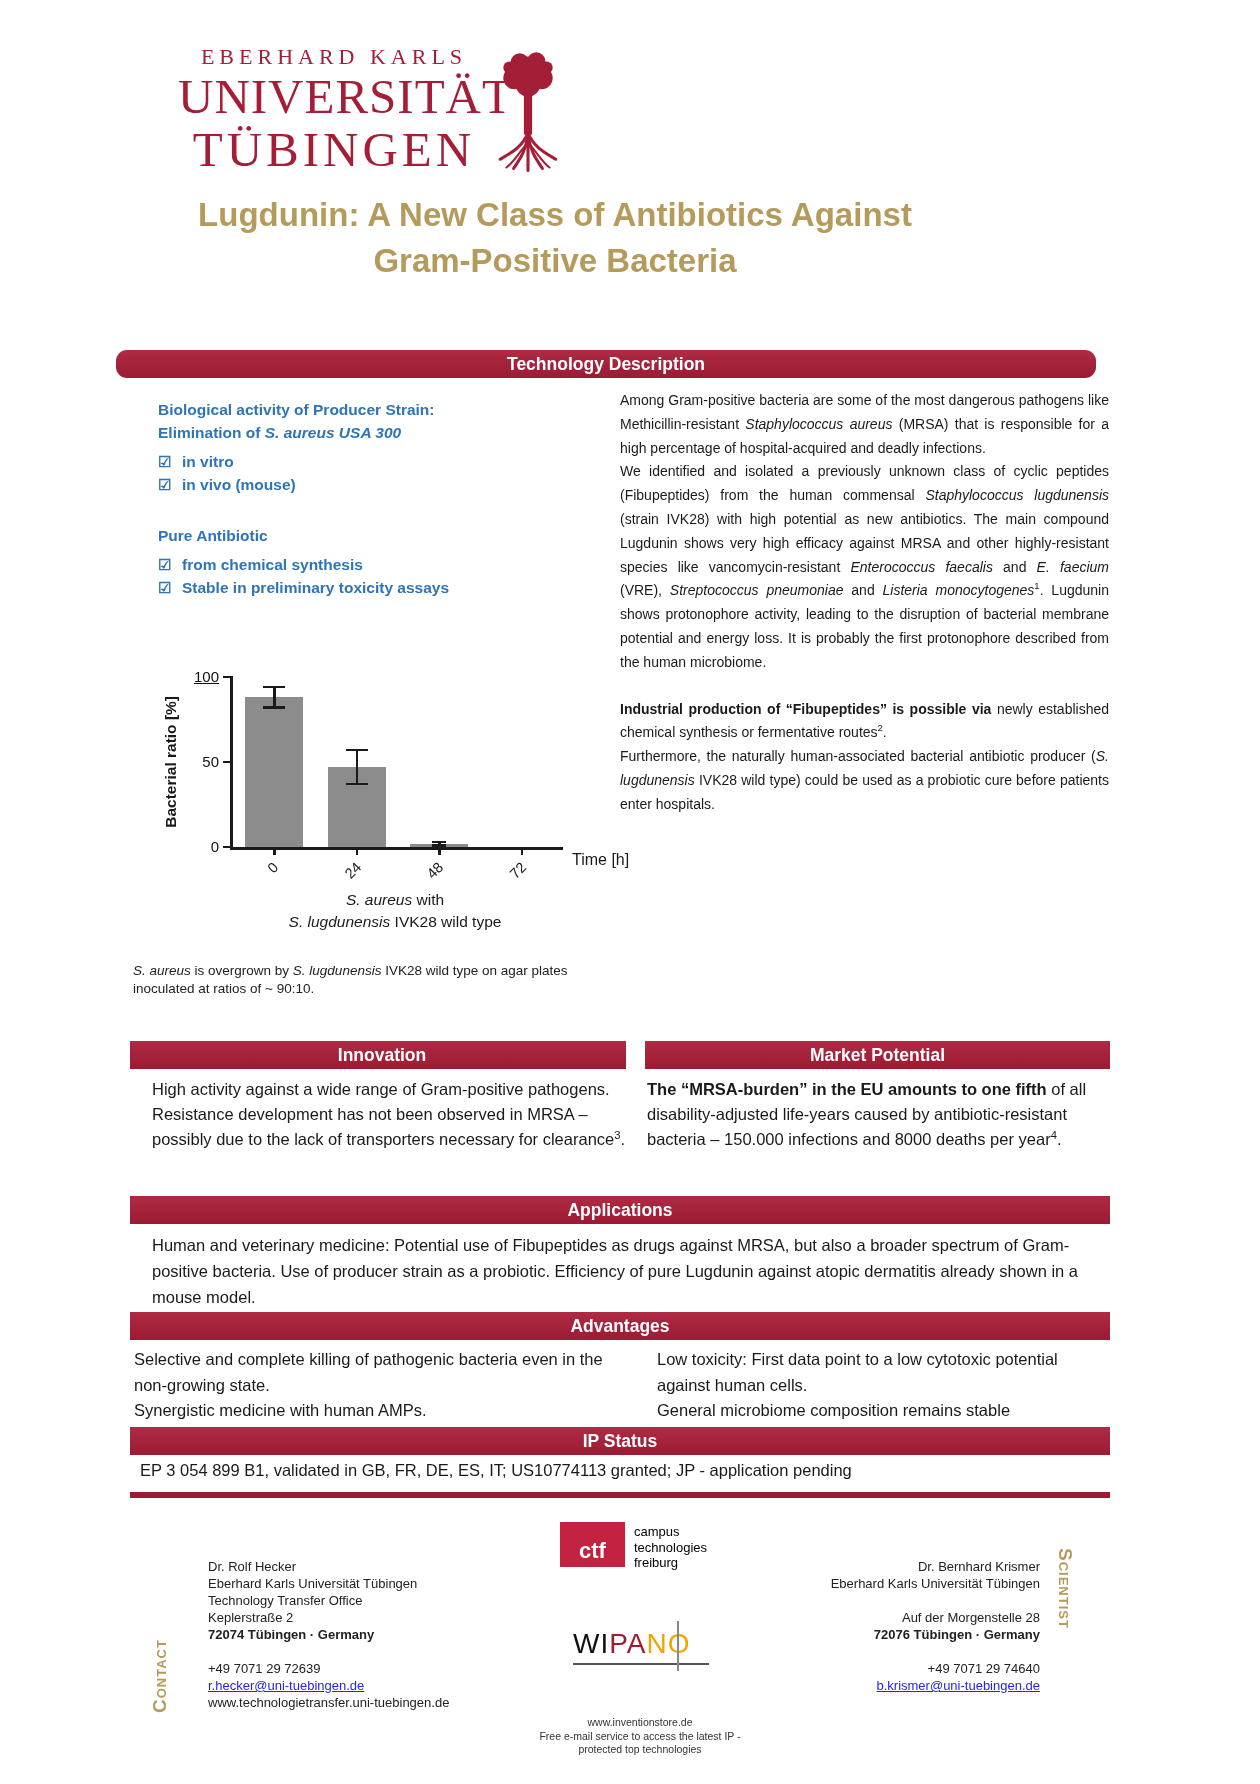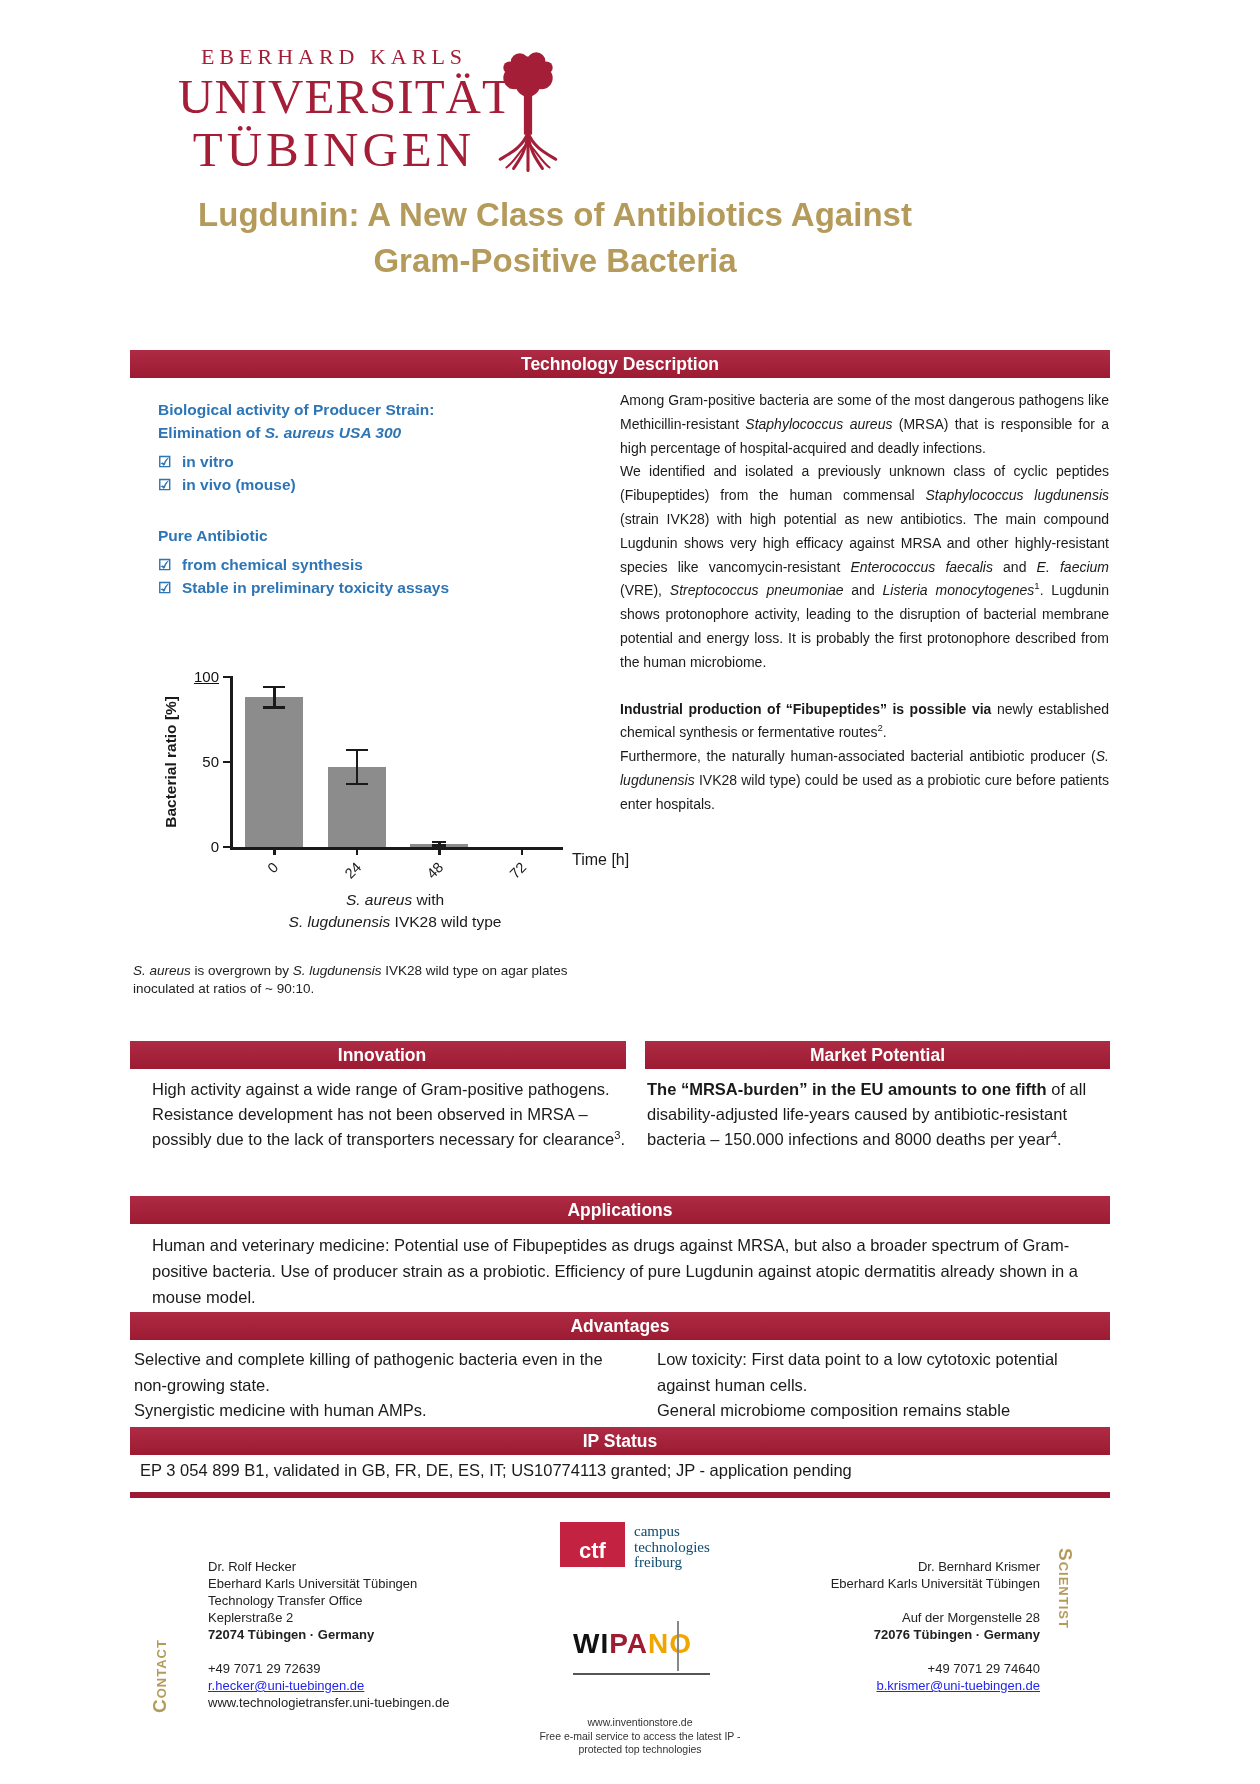--- a/index.html
+++ b/index.html
@@ -12,21 +12,21 @@
   .uni-line1{font-size:22px;letter-spacing:5px;line-height:26px;}
   .uni-line2{font-size:49px;letter-spacing:1px;line-height:53px;}
   .uni-line3{font-size:49px;letter-spacing:4px;line-height:53px;}
   .tree{position:absolute;left:492px;top:50px;width:72px;height:128px;}
   .main-title{position:absolute;left:70px;top:192px;width:970px;text-align:center;
               font-size:33px;font-weight:bold;color:#B49B5B;line-height:46px;}
 
   
   .banner{position:absolute;height:28px;background:linear-gradient(180deg,#AF2B45 0%,#9C1A32 100%);
           color:#fff;font-size:17.5px;font-weight:bold;line-height:28px;text-align:center;}
-  .banner-tech{left:130px;top:350px;width:980px;}
+  .banner-tech{left:116px;top:350px;width:980px;border-radius:11px;}
   .banner-innovation{left:130px;top:1041px;width:488px;padding-left:8px;}
   .banner-market{left:645px;top:1041px;width:465px;}
   .banner-applications{left:130px;top:1196px;width:980px;}
   .banner-advantages{left:130px;top:1312px;width:980px;}
   .banner-ip{left:130px;top:1427px;width:980px;}
 
   
   .check-block{position:absolute;left:158px;top:398px;width:410px;font-size:15.5px;
                font-weight:bold;color:#2E75B6;line-height:23px;}
   .check-row{display:flex;align-items:flex-start;}
@@ -76,24 +76,24 @@
   .v-scientist{left:1054px;top:1548px;height:170px;writing-mode:vertical-rl;}
   .contact-block{position:absolute;left:208px;top:1558px;width:310px;font-size:13px;line-height:17px;color:#222;}
   .scientist-block{position:absolute;left:740px;top:1558px;width:300px;text-align:right;
                    font-size:13px;line-height:17px;color:#222;}
   .fline.bold{font-weight:bold;}
   .fline.link{color:#2424EF;text-decoration:underline;}
 
   .ctf{position:absolute;left:560px;top:1522px;display:flex;gap:9px;}
   .ctf-square{width:65px;height:45px;background:#C32240;color:#fff;font-weight:bold;font-size:22px;
               display:flex;align-items:flex-end;justify-content:center;padding-bottom:3px;box-sizing:border-box;}
-  .ctf-text{font-size:15px;line-height:15.5px;color:#0c4a6e;padding-top:2px;font-family:Liberation Serif, serif;}
-
-  .wipano{position:absolute;left:573px;top:1628px;font-size:28px;font-weight:bold;
-          letter-spacing:1px;border-bottom:2px solid #555;padding:0 18px 13px 0;}
+  .ctf-text{font-size:13px;line-height:15.5px;color:#000000;padding-top:2px;}
+
+  .wipano{position:absolute;left:573px;top:1628px;font-size:28px;font-weight:normal;
+          letter-spacing:1px;border-bottom:2px solid #555;padding:0 18px 3px 0;}
   .wipano .w1{color:#111;}
   .wipano .w2{color:#9E1B32;}
   .wipano .w3{color:#F0A500;}
   .wipano-vline{position:absolute;left:104px;top:-7px;width:1.5px;height:50px;background:#888;}
   .invention{position:absolute;left:505px;top:1716px;width:270px;text-align:center;
              font-size:10.5px;line-height:13.5px;color:#333;}
 </style>
 </head>
 <body>
 

